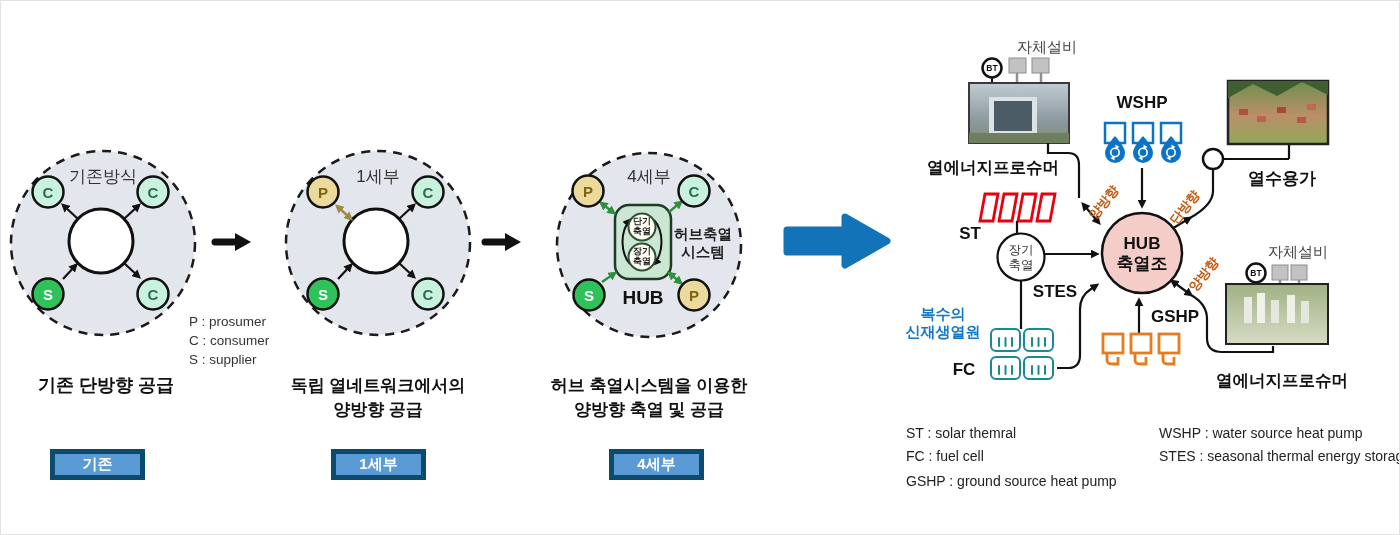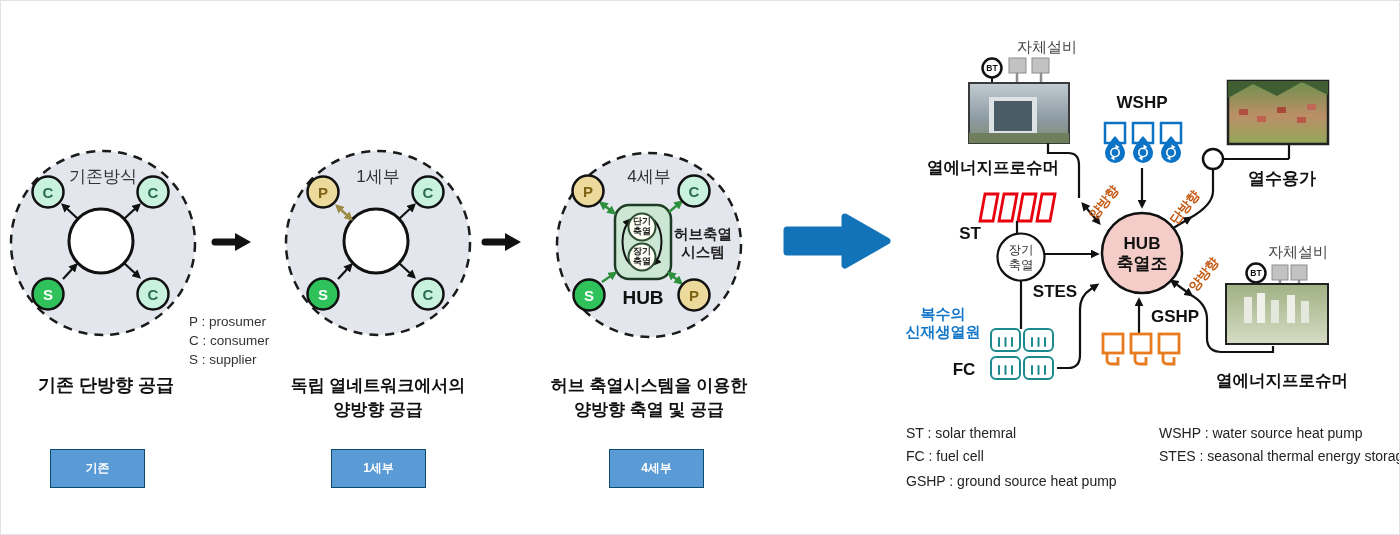--- a/index.html
+++ b/index.html
@@ -21,23 +21,23 @@
   .t-sys{font-size:17px;font-weight:bold;fill:#111;}
   .t-sys2{font-size:16.5px;font-weight:bold;fill:#111;}
   .t-small{font-size:15px;fill:#444;}
   .t-bt{font-size:8.5px;font-weight:bold;fill:#111;}
   .t-store{font-size:12.5px;fill:#333;}
   .t-flow{font-size:13px;font-weight:bold;fill:#c45911;}
   .t-blue{font-size:15px;font-weight:bold;fill:#1477c8;}
   .t-glos{font-size:14px;fill:#222;}
   .t-hub{font-size:17px;font-weight:bold;fill:#111;}
   .btn{
-    position:absolute;top:448px;width:95px;height:39px;
-    background:#5b9bd5;border:1px solid #0c4a6e;color:#fff;
-    font-weight:bold;font-size:12px;display:flex;align-items:center;
+    position:absolute;top:448px;width:95px;height:31px;
+    background:#5b9bd5;border:5px solid #0c4a6e;color:#fff;
+    font-weight:bold;font-size:15px;display:flex;align-items:center;
     justify-content:center;box-sizing:border-box;cursor:pointer;
   }
 </style>
 </head>
 <body>
 
 <div class="canvas">
 
 <svg width="1400" height="535" viewBox="0 0 1400 535">
   <defs>

